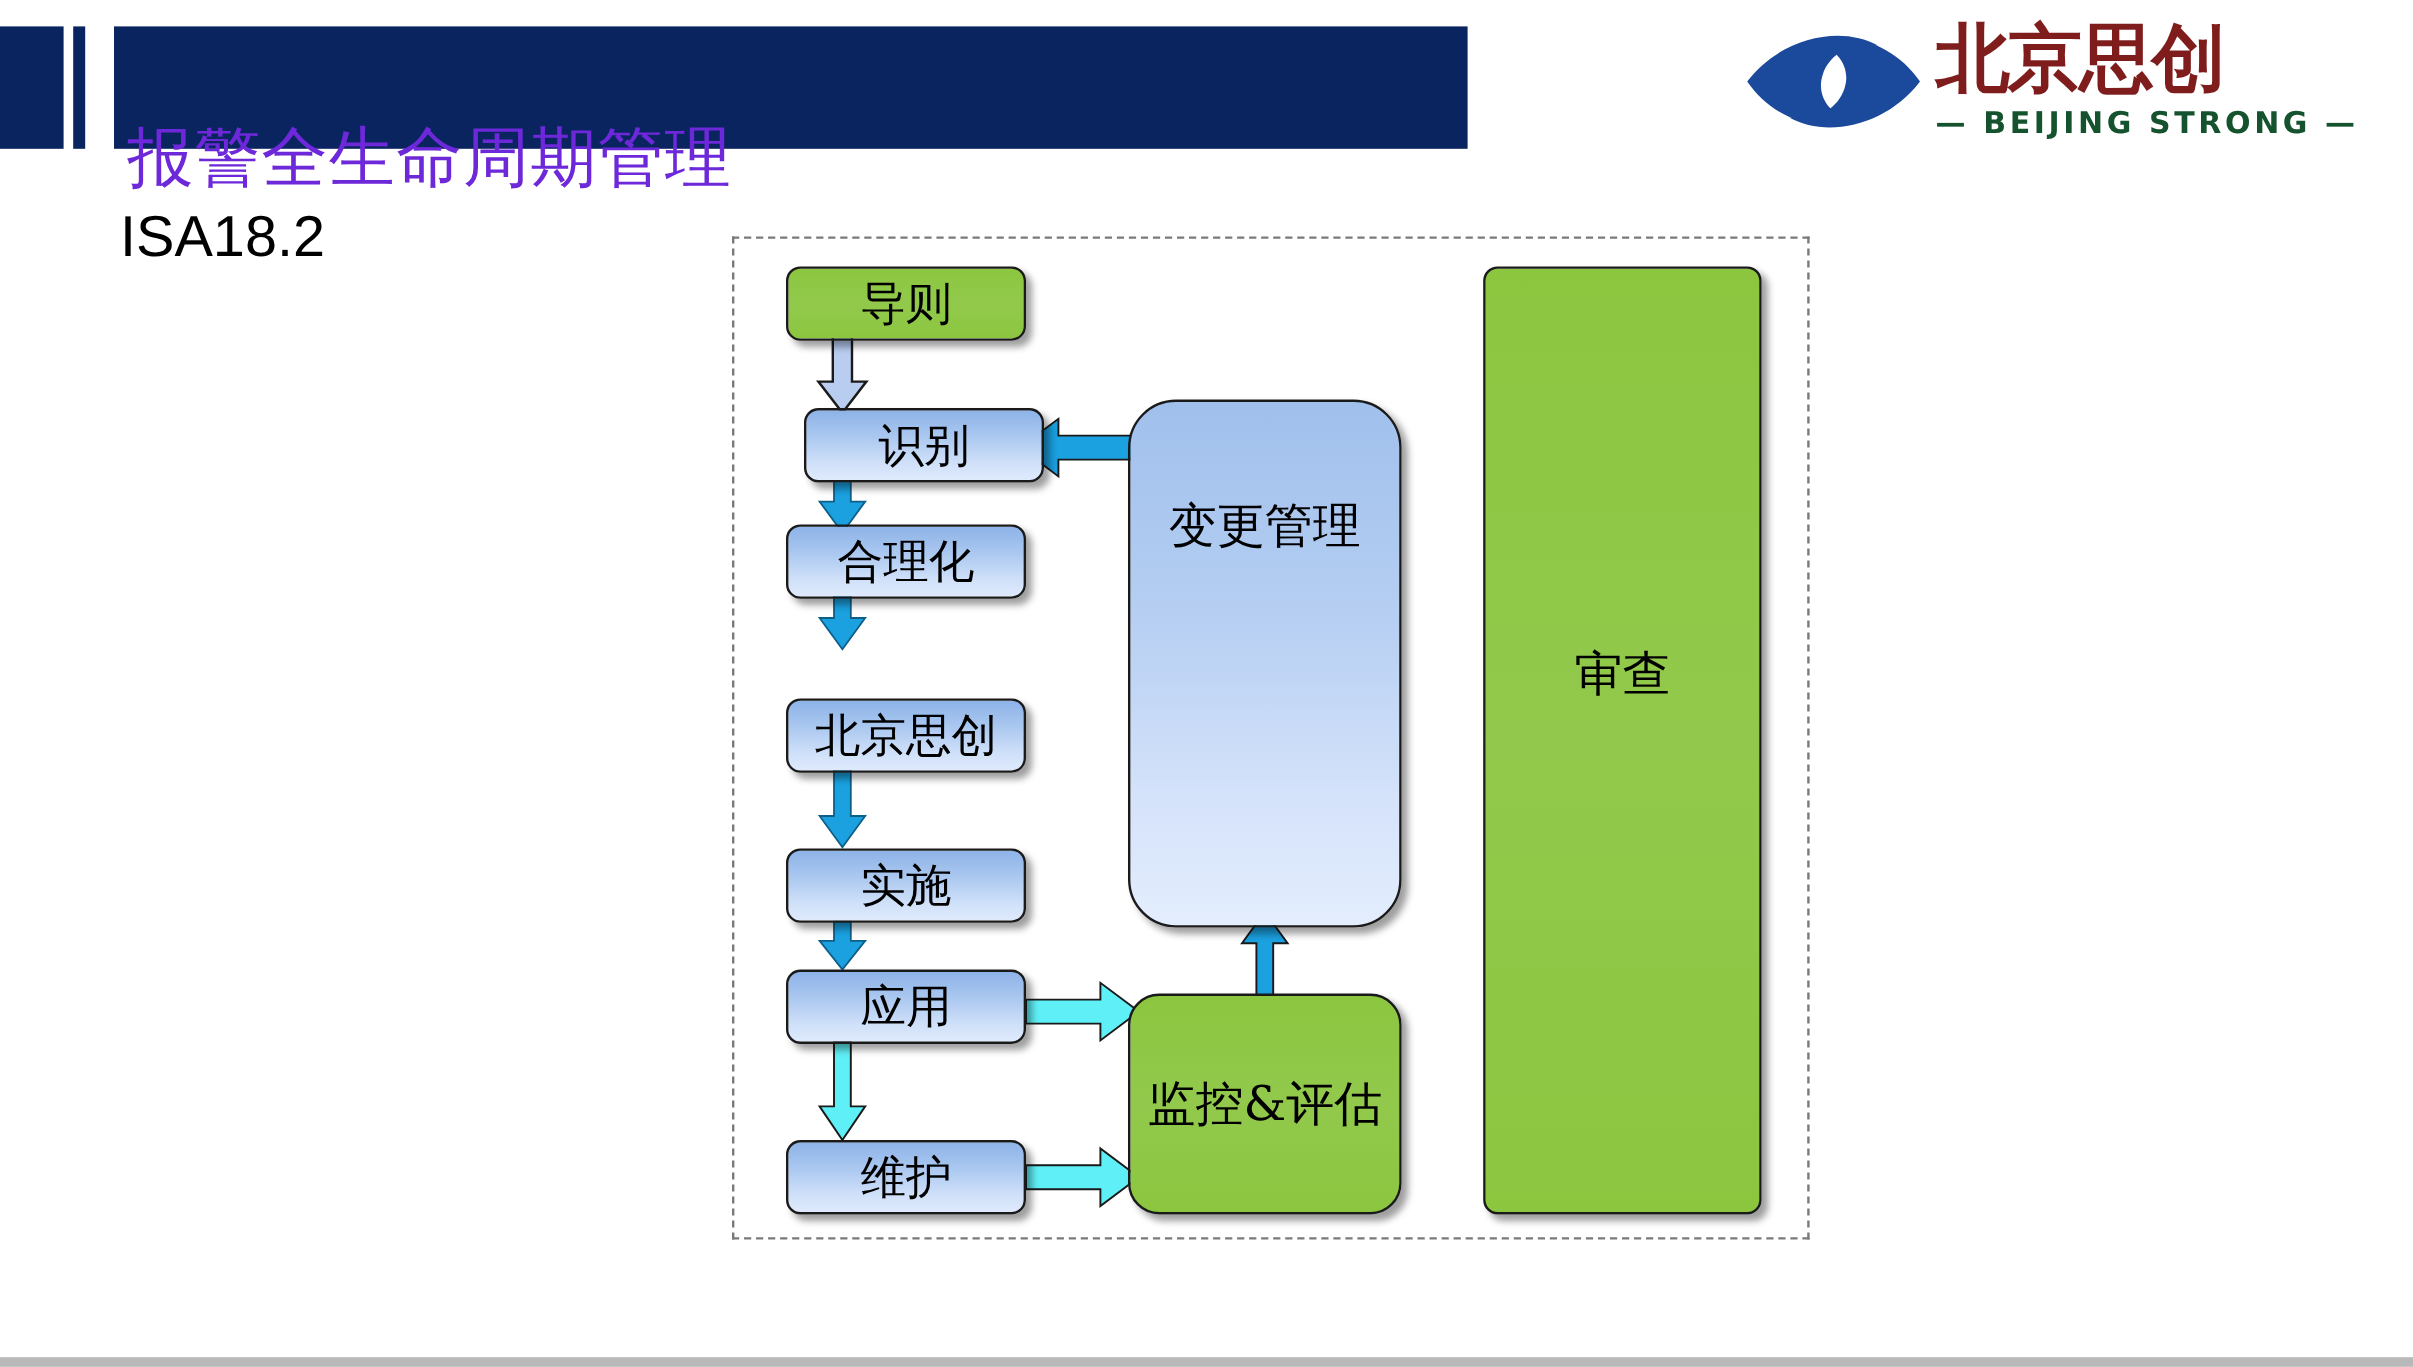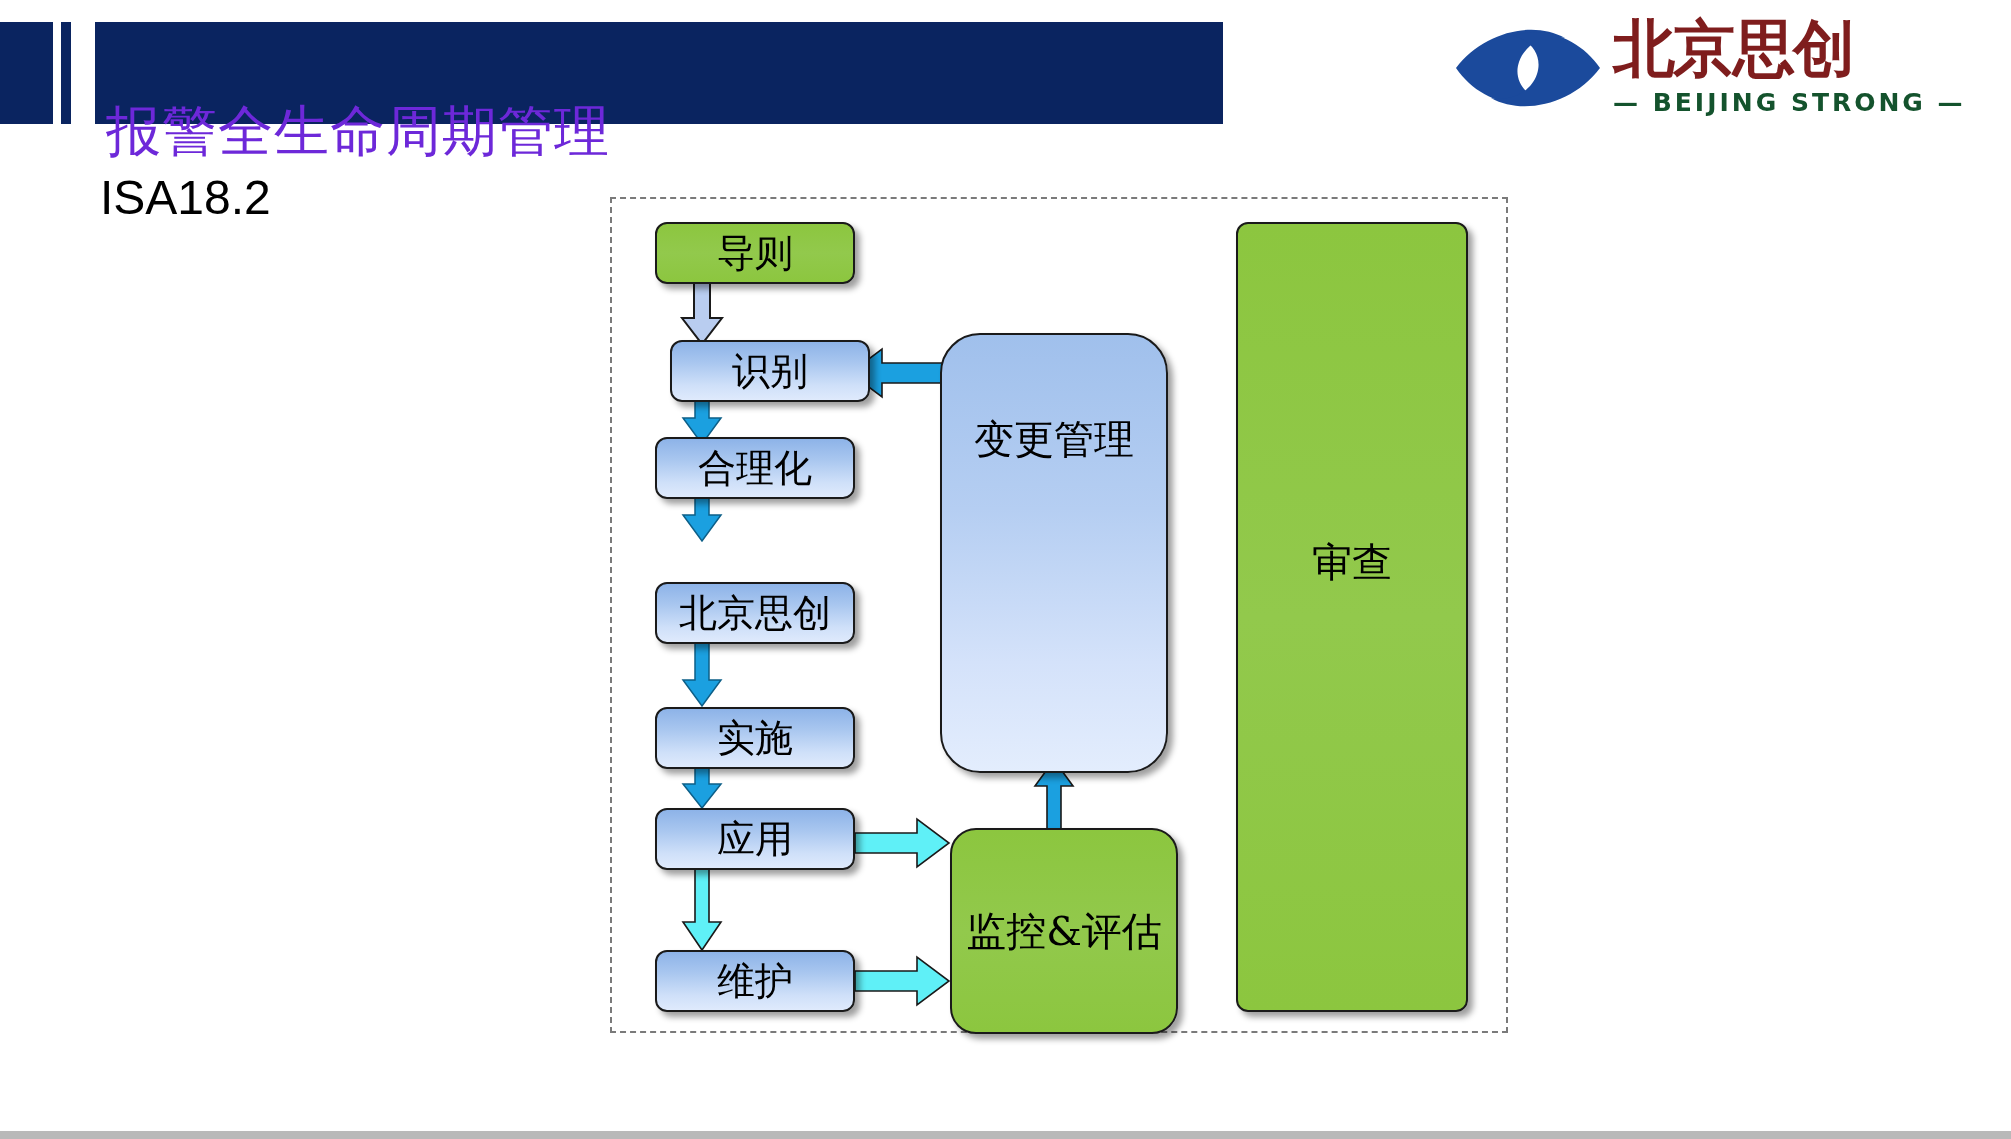--- a/index.html
+++ b/index.html
@@ -313,21 +313,21 @@
   </div>
 
   <div class="node node-blue" style="left:655px; top:950px; width:200px; height:62px; border-radius:12px;">
     <span class="node-label">维护</span>
   </div>
 
   <div class="node node-blue-tall" style="left:940px; top:333px; width:228px; height:440px; border-radius:40px; align-items:flex-start; padding-top:84px;">
     <span class="node-label node-label-lg">变更管理</span>
   </div>
 
-  <div class="node node-green" style="left:940px; top:828px; width:228px; height:206px; border-radius:26px;margin-left:10px;">
+  <div class="node node-green" style="left:940px; top:828px; width:228px; height:184px; border-radius:26px;">
     <span class="node-label node-label-lg">监控&amp;评估</span>
   </div>
 
   <div class="node node-green" style="left:1236px; top:222px; width:232px; height:790px; border-radius:12px; align-items:flex-start; padding-top:318px;">
     <span class="node-label node-label-lg">审查</span>
   </div>
 
   <div id="bottom-band"></div>
 
 </div>

